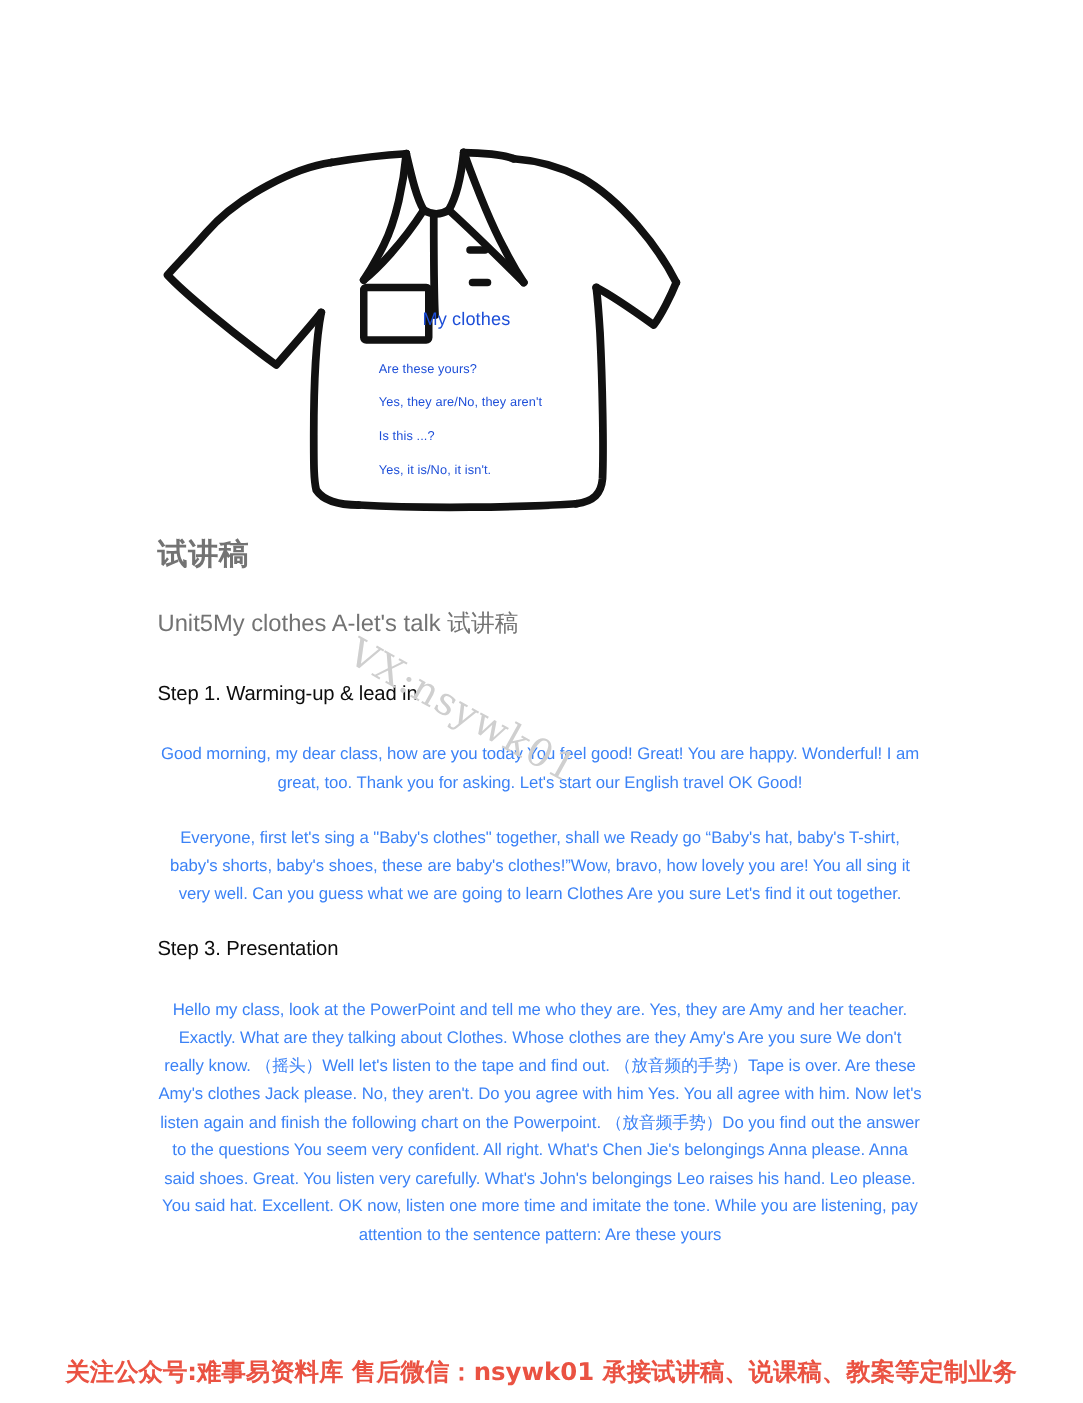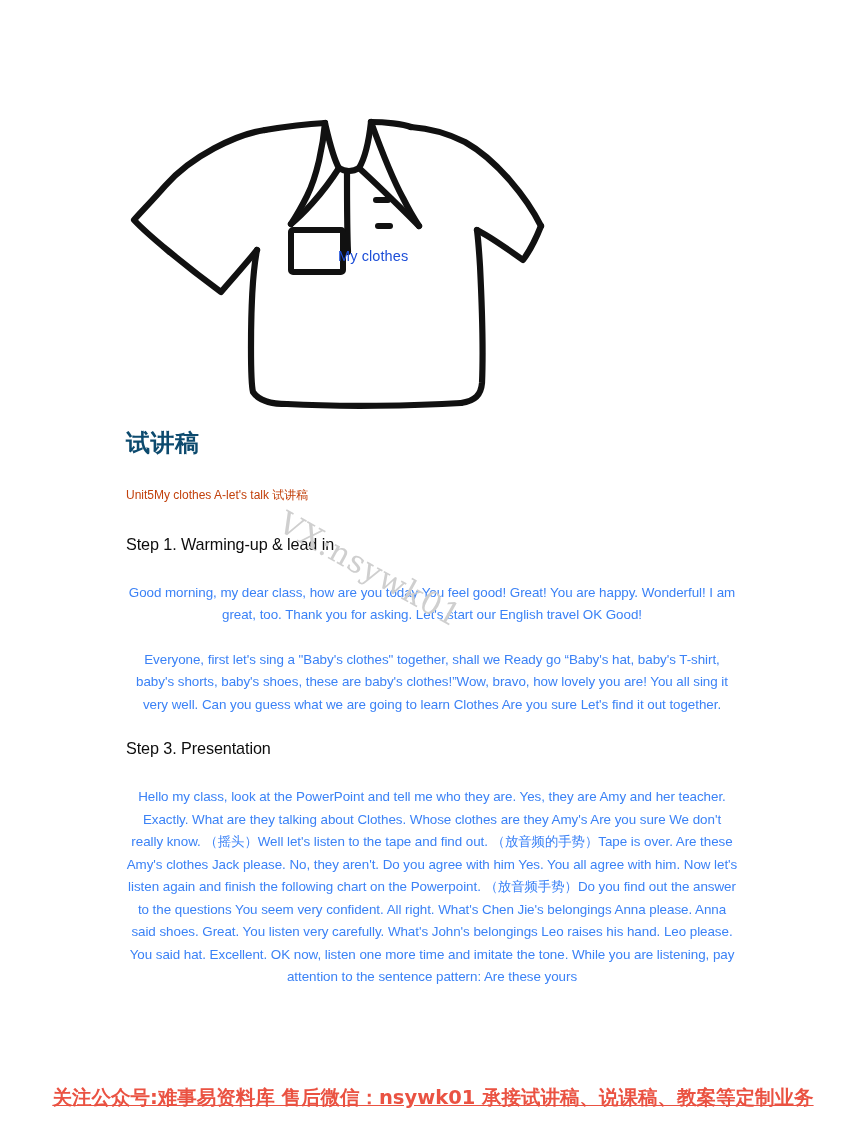--- a/index.html
+++ b/index.html
@@ -72,29 +72,29 @@
   #doc-body {
     position: absolute;
     left: 126px;
     top: 428px;
     width: 612px;
   }
   #doc-title {
     font-family: "DejaVu Serif", "Liberation Serif", serif;
     font-size: 24px;
     font-weight: 700;
-    color: #0c4a6e;
+    color: #737373;
     margin: 0 0 28px 0;
     line-height: 1.25;
     letter-spacing: 0.5px;
   }
   .subtitle-line {
-    font-size: 12px;
+    font-size: 19px;
     line-height: 1.5;
-    color: #c2410c;
+    color: #737373;
     margin: 0 0 30px 0;
   }
   .step-heading {
     font-size: 16.2px;
     font-weight: 400;
     color: #0d0d0d;
     margin: 0 0 26px 0;
     line-height: 1.35;
     letter-spacing: -0.1px;
   }
@@ -143,21 +143,20 @@
     white-space: nowrap;
   }
   #promo-footer .promo-text {
     display: inline-block;
     font-family: "DejaVu Sans", sans-serif;
     font-size: 19.5px;
     font-weight: 700;
     color: #ea5242;
     letter-spacing: 0px;
     transform: scaleX(1.0);
-    text-decoration: underline;
   }
 </style>
 </head>
 <body>
 
 <div id="page">
 
   <div id="shirt-figure">
     <svg viewBox="0 0 420 305" xmlns="http://www.w3.org/2000/svg">
       <g fill="none" stroke="#111111" stroke-width="6.2" stroke-linecap="round" stroke-linejoin="round">
@@ -202,20 +201,26 @@
       <g fill="none" stroke="#111111" stroke-width="6" stroke-linecap="round">
         <path d="M251 90 L 263 90"></path>
         <path d="M253 116 L 265 116"></path>
       </g>
 
       <rect x="166" y="120" width="52" height="42" rx="2" fill="none" stroke="#111111" stroke-width="6" stroke-linejoin="round"></rect>
     </svg>
 
     <div id="shirt-title" class="shirt-caption">My clothes</div>
 
+    <div id="shirt-clip">
+      <div id="shirt-line-1" class="shirt-caption">Are these yours?</div>
+      <div id="shirt-line-2" class="shirt-caption">Yes, they are/No, they aren't</div>
+      <div id="shirt-line-3" class="shirt-caption">Is this ...?</div>
+      <div id="shirt-line-4" class="shirt-caption">Yes, it is/No, it isn't.</div>
+    </div>
   </div>
 
   <div id="doc-body">
     <h1 id="doc-title">试讲稿</h1>
 
     <p class="subtitle-line">Unit5My clothes A-let's talk 试讲稿</p>
 
     <h2 class="step-heading">Step 1. Warming-up &amp; lead in</h2>
     <p class="body-para">Good morning, my dear class, how are you today You feel good! Great! You are happy. Wonderful! I am great, too. Thank you for asking. Let's start our English travel OK Good!</p>
     <p class="body-para">Everyone, first let's sing a "Baby's clothes" together, shall we Ready go “Baby's hat, baby's T-shirt, baby's shorts, baby's shoes, these are baby's clothes!”Wow, bravo, how lovely you are! You all sing it very well. Can you guess what we are going to learn Clothes Are you sure Let's find it out together.</p>

